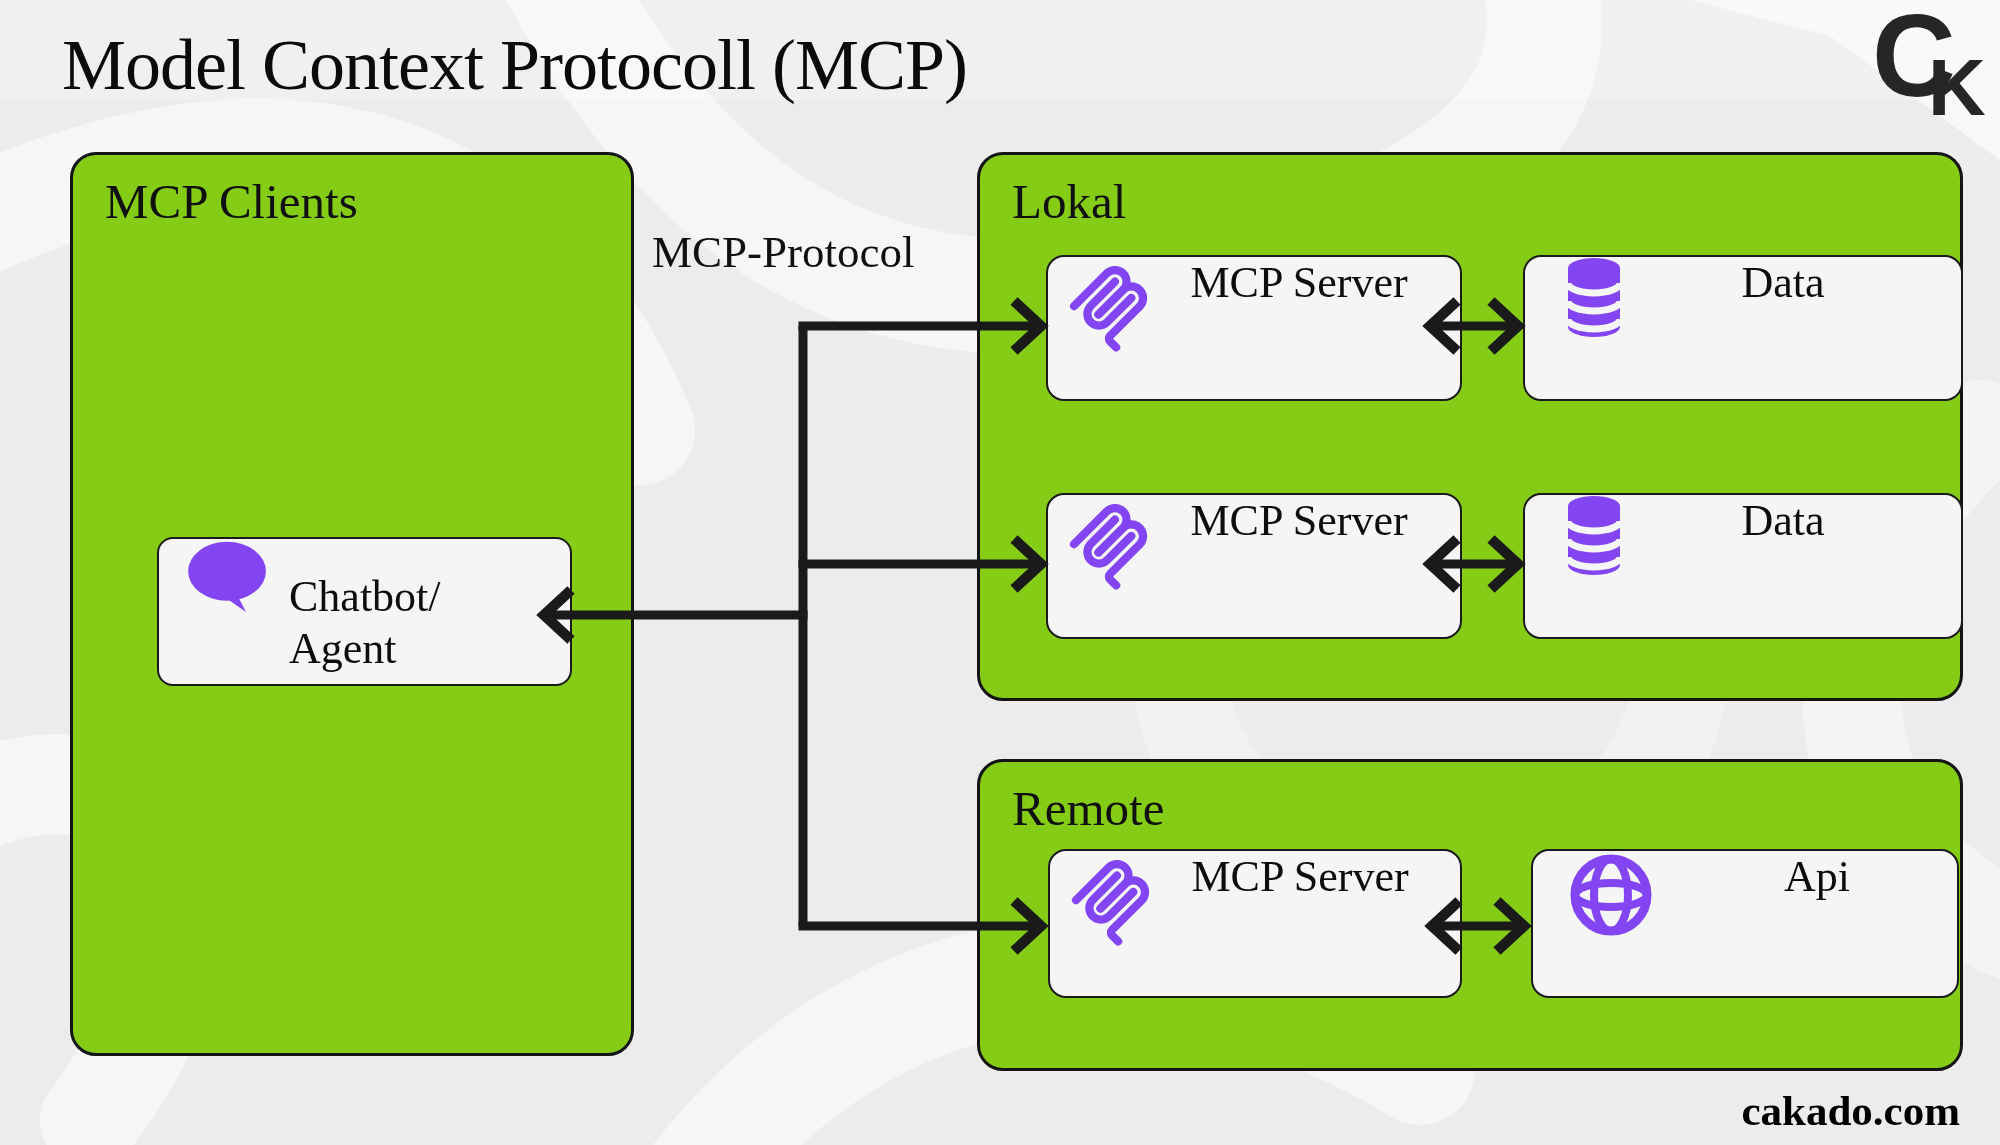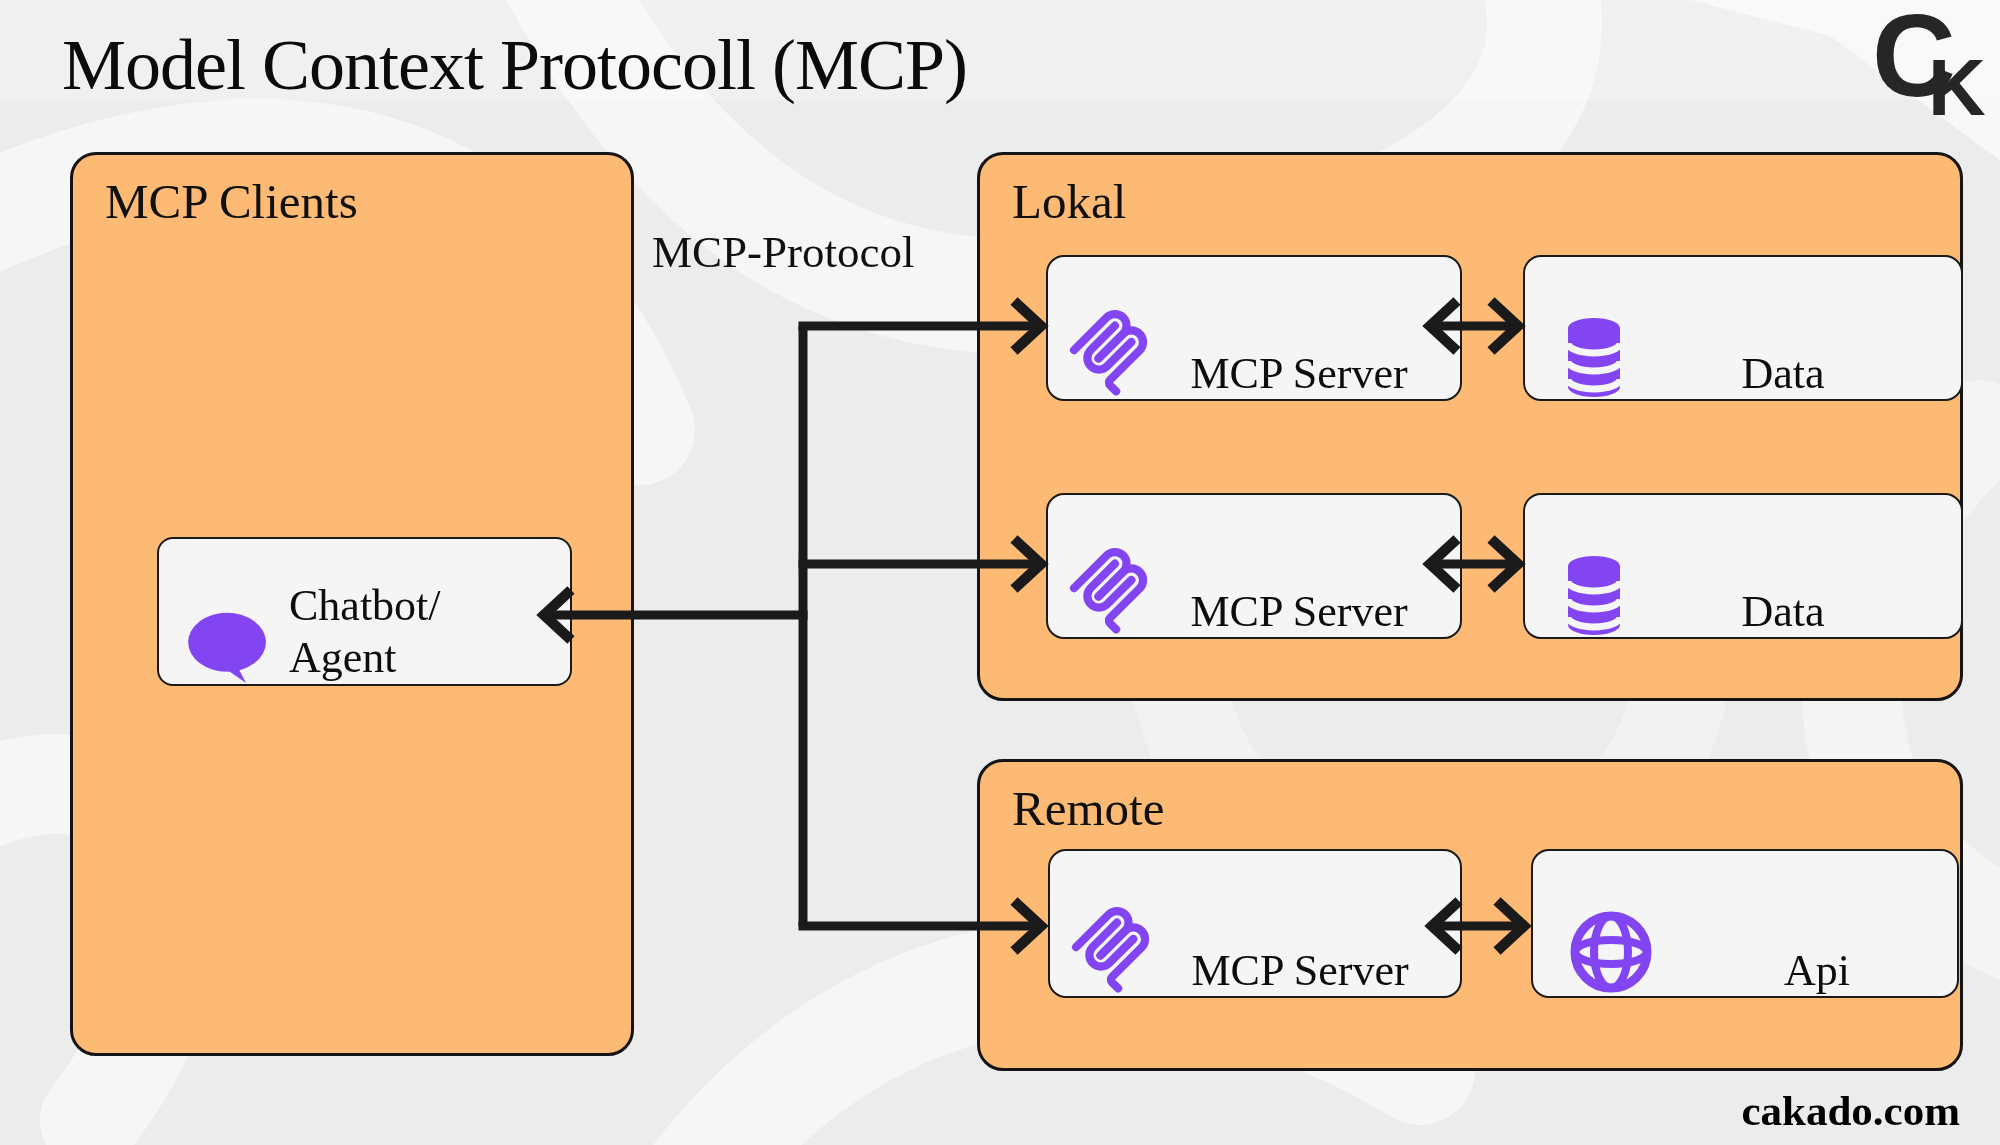--- a/index.html
+++ b/index.html
@@ -19,38 +19,38 @@
   }
 
   .brand-logo{
     position:absolute;left:1872px;top:14px;width:122px;height:118px;
     font-family:"Liberation Sans","DejaVu Sans",sans-serif;font-weight:bold;color:#262626;
   }
   .brand-logo .c{position:absolute;left:0;top:-16px;font-size:116px;line-height:1;}
   .brand-logo .k{position:absolute;left:56px;top:34px;font-size:80px;line-height:1;}
 
   .panel{
-    position:absolute;background:#fdba74;
+    position:absolute;background:#84cc16;
     border:3px solid #141414;border-radius:26px;
   }
   .panel-label{
     position:absolute;left:32px;top:18px;
     font-size:49px;color:#101010;white-space:nowrap;
   }
 
   .node{
     position:absolute;background:#f5f5f5;
     border:2.5px solid #1a1a1a;border-radius:18px;
-    display:flex;align-items:flex-end;
+    display:flex;align-items:flex-start;
   }
   .node-label{
     flex:1;text-align:center;
     font-size:44px;color:#0d0d0d;white-space:nowrap;
   }
-  .node-label.two-line{text-align:left;line-height:1.18;padding-left:18px;}
+  .node-label.two-line{text-align:left;line-height:1.18;padding-left:18px;margin-top:32px;}
 
   .icon{display:flex;align-items:center;justify-content:center;flex:0 0 auto;}
 
   .node.chatbot{left:157px;top:537px;width:385px;height:145px;border-radius:16px;padding-left:26px;}
   .node.server-1{left:1046px;top:255px;width:380px;height:142px;padding:0 18px 0 14px;}
   .node.data-1{left:1523px;top:255px;width:378px;height:142px;padding:0 18px 0 40px;}
   .node.server-2{left:1046px;top:493px;width:380px;height:142px;padding:0 18px 0 14px;}
   .node.data-2{left:1523px;top:493px;width:378px;height:142px;padding:0 18px 0 40px;}
   .node.server-3{left:1048px;top:849px;width:378px;height:145px;padding:0 18px 0 14px;}
   .node.api{left:1531px;top:849px;width:372px;height:145px;padding:0 18px 0 34px;gap:40px;}

